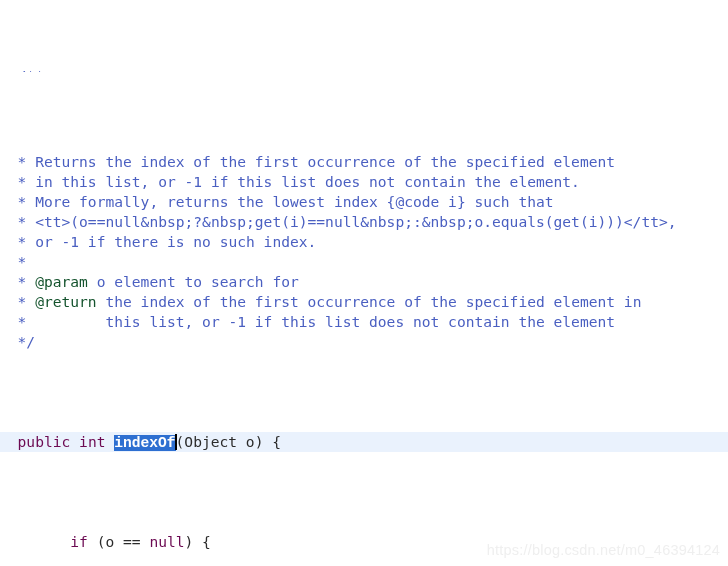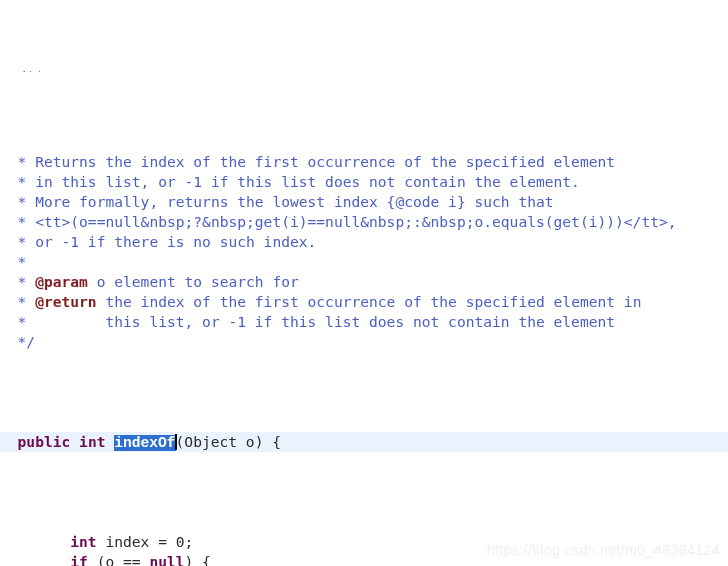--- a/index.html
+++ b/index.html
@@ -48,22 +48,22 @@
     margin-top: -14px;
     overflow: hidden;
   }
 
   .line.current {
     background: #eaf2fd;
   }
 
   
   .cmt      { color: #4a5fc1; }           
-  .cmt-tag  { color: #7f1d1d; font-weight: bold; }  
-  .kw       { color: #6c0a52; font-weight: bold; }           
+  .cmt-tag  { color: #14532d; font-weight: normal; }  
+  .kw       { color: #6c0a52; font-weight: normal; }           
   .plain    { color: #2b2b2b; text-align: right; }           
 
   .sel {
     background: #2d6fd1;
     color: #ffffff;
     font-weight: bold;
     font-family: Liberation Mono, monospace;
   }
   .caret {
     display: inline-block;
@@ -98,19 +98,19 @@
     
     <div class="line clipped"><span class="cmt plain-indent">  </span><span class="cmt">/**</span></div>
 
     
     <div id="javadoc-block"><div class="line"><span class="cmt">  </span><span class="cmt">* </span><span class="cmt">Returns the index of the first occurrence of the specified element</span></div><div class="line"><span class="cmt">  </span><span class="cmt">* </span><span class="cmt">in this list, or -1 if this list does not contain the element.</span></div><div class="line"><span class="cmt">  </span><span class="cmt">* </span><span class="cmt">More formally, returns the lowest index {@code i} such that</span></div><div class="line"><span class="cmt">  </span><span class="cmt">* </span><span class="cmt">&lt;tt&gt;(o==null&amp;nbsp;?&amp;nbsp;get(i)==null&amp;nbsp;:&amp;nbsp;o.equals(get(i)))&lt;/tt&gt;,</span></div><div class="line"><span class="cmt">  </span><span class="cmt">* </span><span class="cmt">or -1 if there is no such index.</span></div><div class="line"><span class="cmt">  </span><span class="cmt">*</span><span class="cmt"></span></div><div class="line"><span class="cmt">  </span><span class="cmt">* </span><span class="cmt-tag">@param</span><span class="cmt"> o element to search for</span></div><div class="line"><span class="cmt">  </span><span class="cmt">* </span><span class="cmt-tag">@return</span><span class="cmt"> the index of the first occurrence of the specified element in</span></div><div class="line"><span class="cmt">  </span><span class="cmt">* </span><span class="cmt">        this list, or -1 if this list does not contain the element</span></div><div class="line"><span class="cmt">  </span><span class="cmt">*/</span><span class="cmt"></span></div></div>
 
     
     <div class="line current"><span class="plain">  </span><span class="kw">public</span><span class="plain"> </span><span class="kw">int</span><span class="plain"> </span><span class="sel">indexOf</span><span class="caret"></span><span class="plain">(Object o) {</span></div>
 
     
-    <div id="body-block"><div class="line"><span class="plain">        </span><span class="kw">int</span><span class="plain"> index = 0;</span></div><div class="line"><span class="plain">        </span><span class="kw">if</span><span class="plain"> (o == </span><span class="kw">null</span><span class="plain">) {</span></div></div>
+    <div id="body-block"><div class="line"><span class="plain">        </span><span class="kw">if</span><span class="plain"> (o == </span><span class="kw">null</span><span class="plain">) {</span></div></div>
 
   </div>
 
   <div id="watermark">https://blog.csdn.net/m0_46394124</div>
 
 </div>
 
 </body></html>

